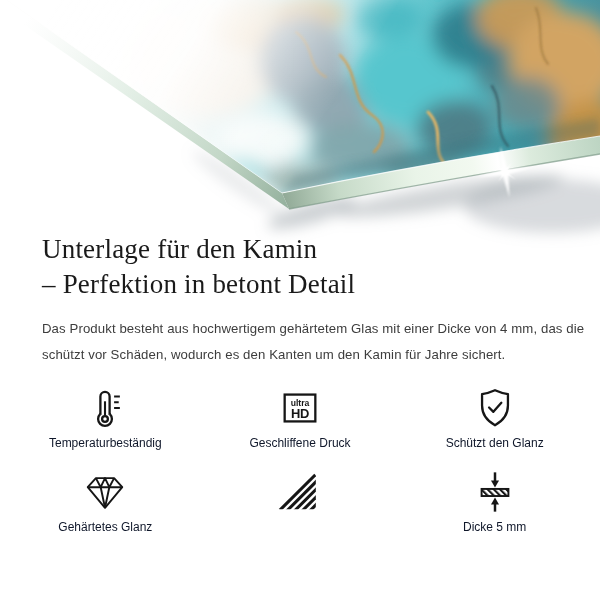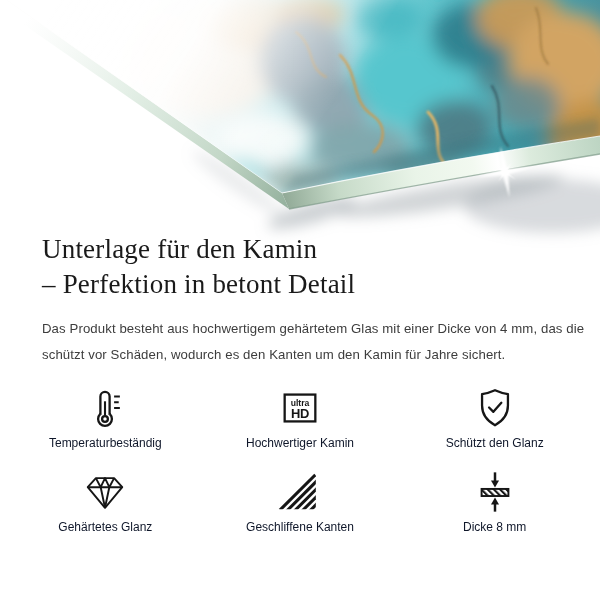--- a/index.html
+++ b/index.html
@@ -181,21 +181,21 @@
     </div>
 
     <div class="feature">
       <span class="ficon">
         <svg class="fsvg" viewBox="0 0 48 48">
           <rect class="st" x="8" y="10" width="32" height="28" stroke-width="2.6"></rect>
           <text x="24" y="21.5" font-size="9" font-weight="bold" text-anchor="middle">ultra</text>
           <text x="24" y="34" font-size="13.5" font-weight="bold" text-anchor="middle" letter-spacing="-0.3">HD</text>
         </svg>
       </span>
-      <span class="flabel">Hochwertiger Kamin</span>
+      <span class="flabel">Geschliffene Druck</span>
     </div>
 
     <div class="feature">
       <span class="ficon">
         <svg class="fsvg" viewBox="0 0 48 48">
           <path class="st" d="M24 5.5 C28 7.3 33 8.8 37.5 9.6 V21.5 C37.5 31.5 31.8 37.8 24 42 C16.2 37.8 10.5 31.5 10.5 21.5 V9.6 C15 8.8 20 7.3 24 5.5 Z" stroke-width="2.5" stroke-linejoin="round"></path>
           <path class="st" d="M17.8 23.5 L22.3 28 L30.6 18.6" stroke-width="2.5" stroke-linecap="round" stroke-linejoin="round"></path>
         </svg>
       </span>
       <span class="flabel">Schützt den Glanz</span>
@@ -226,36 +226,35 @@
           <g clip-path="url(#triClip)" stroke="#161616" stroke-width="3.2">
             <line x1="3" y1="43" x2="40" y2="6"></line>
             <line x1="10" y1="44" x2="45" y2="9"></line>
             <line x1="17" y1="45" x2="50" y2="12"></line>
             <line x1="24" y1="46" x2="55" y2="15"></line>
             <line x1="31" y1="47" x2="60" y2="18"></line>
             <line x1="38" y1="48" x2="65" y2="21"></line>
           </g>
         </svg>
       </span>
-      <span class="flabel">Geschliffene Kanten</span>
     </div>
 
     <div class="feature">
       <span class="ficon">
         <svg class="fsvg" viewBox="0 0 48 48">
           <defs>
             <pattern id="hatch6" width="4.6" height="4.6" patternUnits="userSpaceOnUse" patternTransform="rotate(-45)">
               <rect width="4.6" height="4.6" fill="#ffffff"></rect>
               <rect width="2.2" height="4.6" fill="#161616"></rect>
             </pattern>
           </defs>
           <rect x="10" y="20.8" width="28" height="7.4" fill="url(#hatch6)" stroke="#161616" stroke-width="2"></rect>
           <line x1="24" y1="3.5" x2="24" y2="12.5" stroke="#161616" stroke-width="2.6"></line>
           <path d="M24 19.3 L19.8 12 H28.2 Z" fill="#161616"></path>
           <line x1="24" y1="44.5" x2="24" y2="36" stroke="#161616" stroke-width="2.6"></line>
           <path d="M24 29.8 L19.8 37 H28.2 Z" fill="#161616"></path>
         </svg>
       </span>
-      <span class="flabel">Dicke 8 mm</span>
+      <span class="flabel">Dicke 5 mm</span>
     </div>
 
   </div>
 </div>
 
 </body></html>

